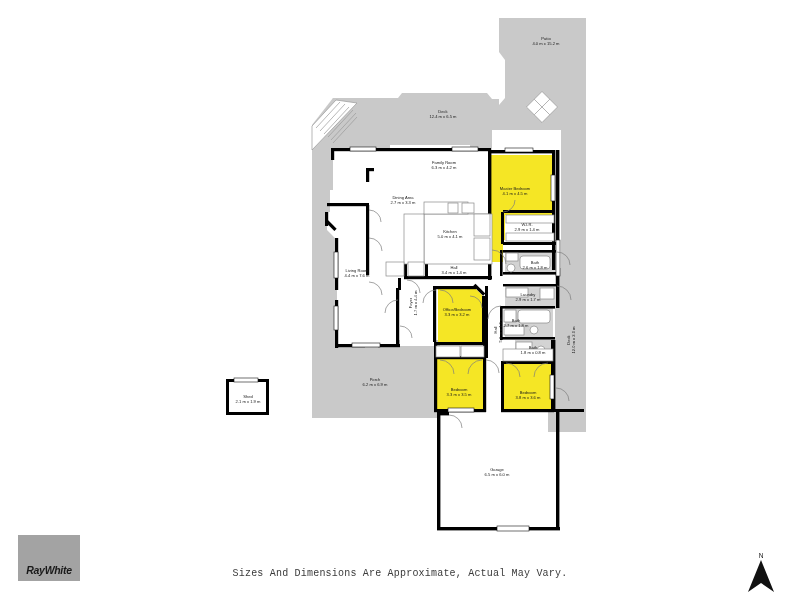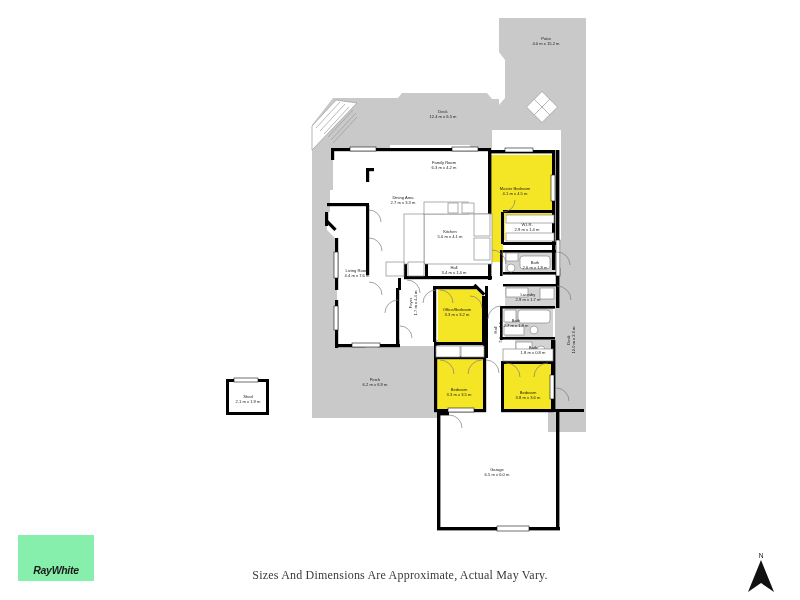--- a/index.html
+++ b/index.html
@@ -24,46 +24,46 @@
     position: absolute;
     left: 0; top: 0;
     width: 800px;
     height: 600px;
     display: block;
   }
   .brand-logo {
     position: absolute;
     left: 18px;
     top: 535px;
-    width: 76px;
+    width: 62px;
     height: 46px;
-    background: #86efac;
+    background: #a3a3a3;
     display: flex;
     align-items: flex-end;
     justify-content: center;
   }
   .brand-logo span {
     font-family: "Liberation Sans", sans-serif;
     font-weight: bold;
     font-style: italic;
     font-size: 10.5px;
     color: #1a1a1a;
     letter-spacing: -0.3px;
     padding-bottom: 5px;
     white-space: nowrap;
   }
   .disclaimer {
     position: absolute;
     left: 0;
     top: 568px;
     width: 800px;
     text-align: center;
-    font-size: 12px;
+    font-size: 10px;
     color: #3a3a3a;
-    font-family: Liberation Serif, serif;
+    font-family: Liberation Mono, monospace;
     letter-spacing: 0.2px;
   }
   .north-wrap {
     position: absolute;
     left: 745px;
     top: 552px;
     width: 32px;
     height: 44px;
     text-align: center;
   }

